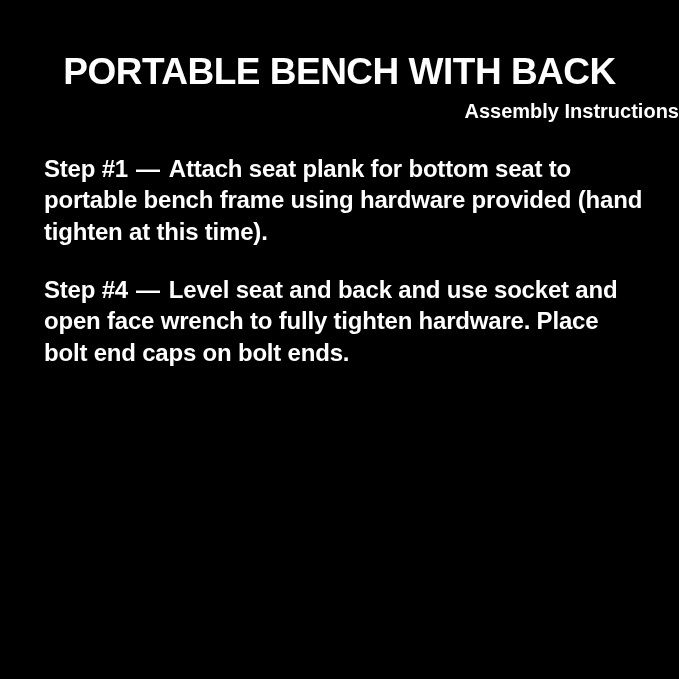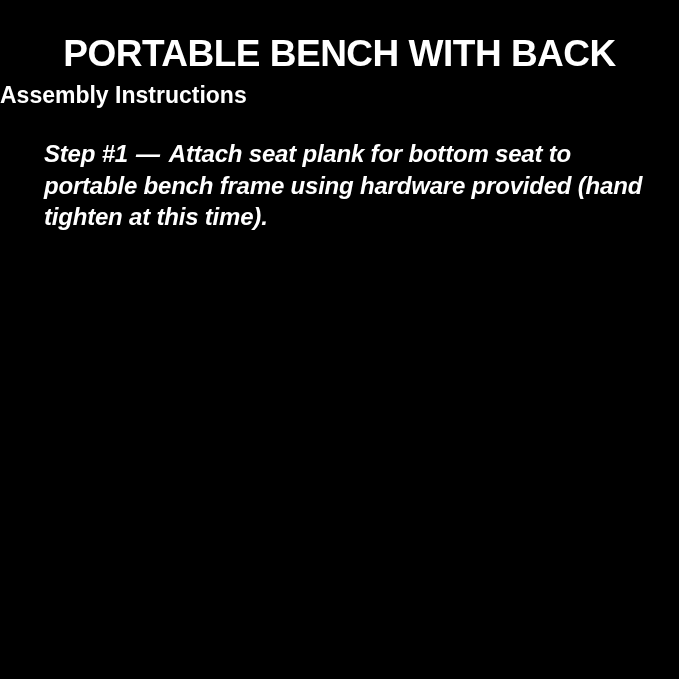--- a/index.html
+++ b/index.html
@@ -12,62 +12,62 @@
     background: #000000;
     color: #ffffff;
     font-family: "Liberation Sans", sans-serif;
     overflow: hidden;
     box-sizing: border-box;
   }
   .card {
     width: 679px;
     height: 679px;
     box-sizing: border-box;
-    padding-top: 34px;
+    padding-top: 52px;
   }
   .title {
     margin: 0;
     text-align: center;
     font-size: 37px;
     font-weight: 700;
     letter-spacing: -0.5px;
     line-height: 1.1;
   }
   .subtitle {
     margin: 7px 0 0 0;
-    text-align: left;
-    font-size: 23px;
+    text-align: right;
+    font-size: 20px;
     font-weight: 700;
     line-height: 1.15;
   }
   .steps {
     margin-top: 30px;
     padding: 0 34px 0 44px;
   }
   .step {
     margin: 0 0 27px 0;
     font-size: 24px;
     font-weight: 700;
     line-height: 1.31;
     letter-spacing: -0.2px;
-    font-style: italic;
   }
   .step-label {
     white-space: nowrap;
   }
   .step-dash {
     margin: 0 9px 0 8px;
   }
 </style>
 </head>
 <body>
 
 <div class="card">
   <h1 class="title">PORTABLE BENCH WITH BACK</h1>
   <h2 class="subtitle">Assembly Instructions</h2>
 
   <div class="steps">
     <p class="step"><span class="step-label">Step #1</span><span class="step-dash">—</span><span class="step-text">Attach seat plank for bottom seat to portable bench frame using hardware provided (hand tighten at this time).</span></p>
 
 
 
+    <p class="step"><span class="step-label">Step #4</span><span class="step-dash">—</span><span class="step-text">Level seat and back and use socket and open face wrench to fully tighten hardware. Place bolt end caps on bolt ends.</span></p>
   </div>
 </div>
 
 </body></html>

